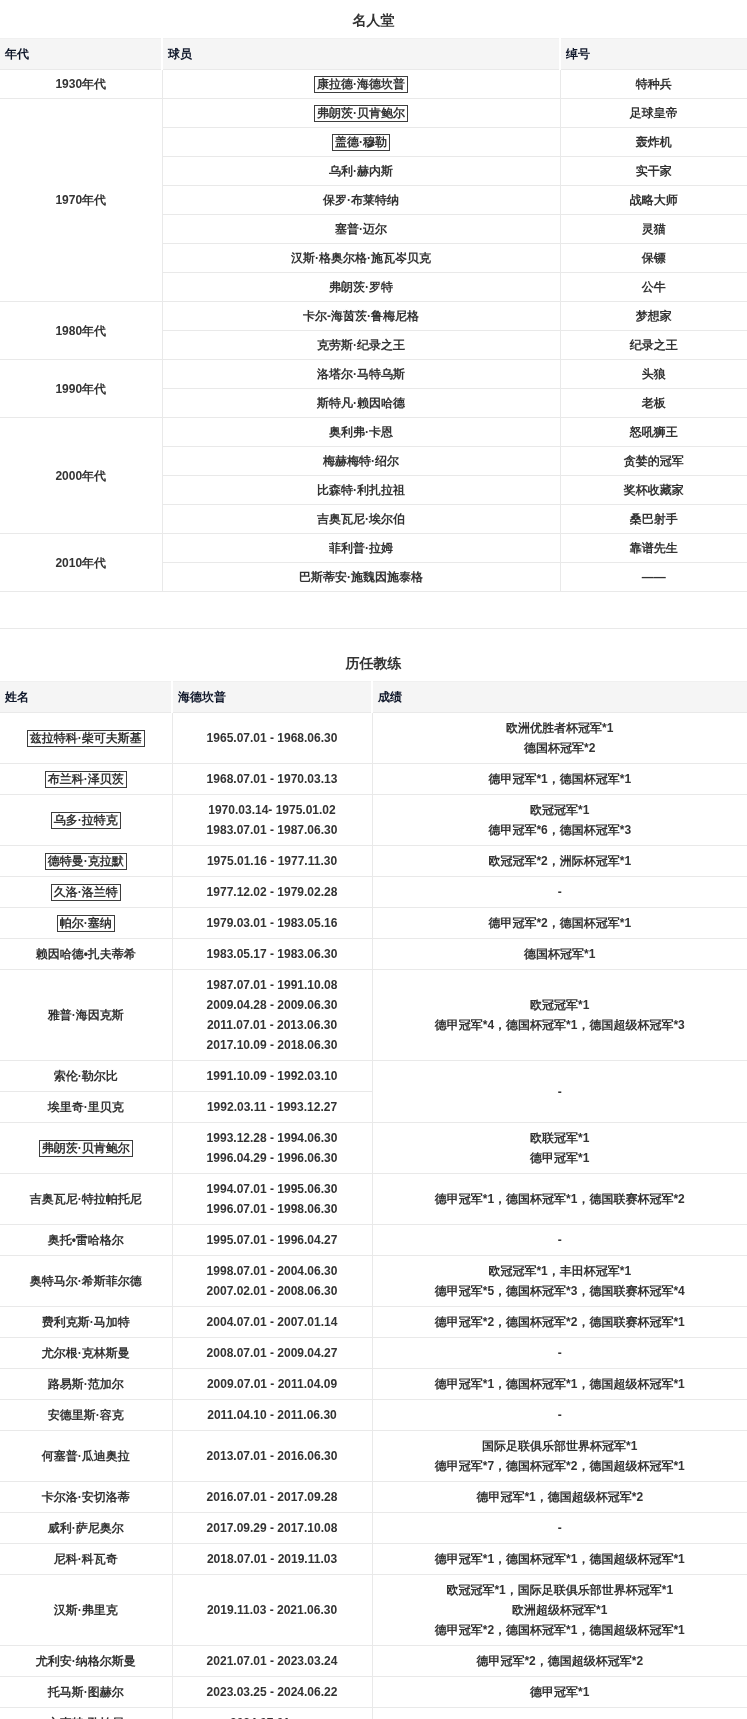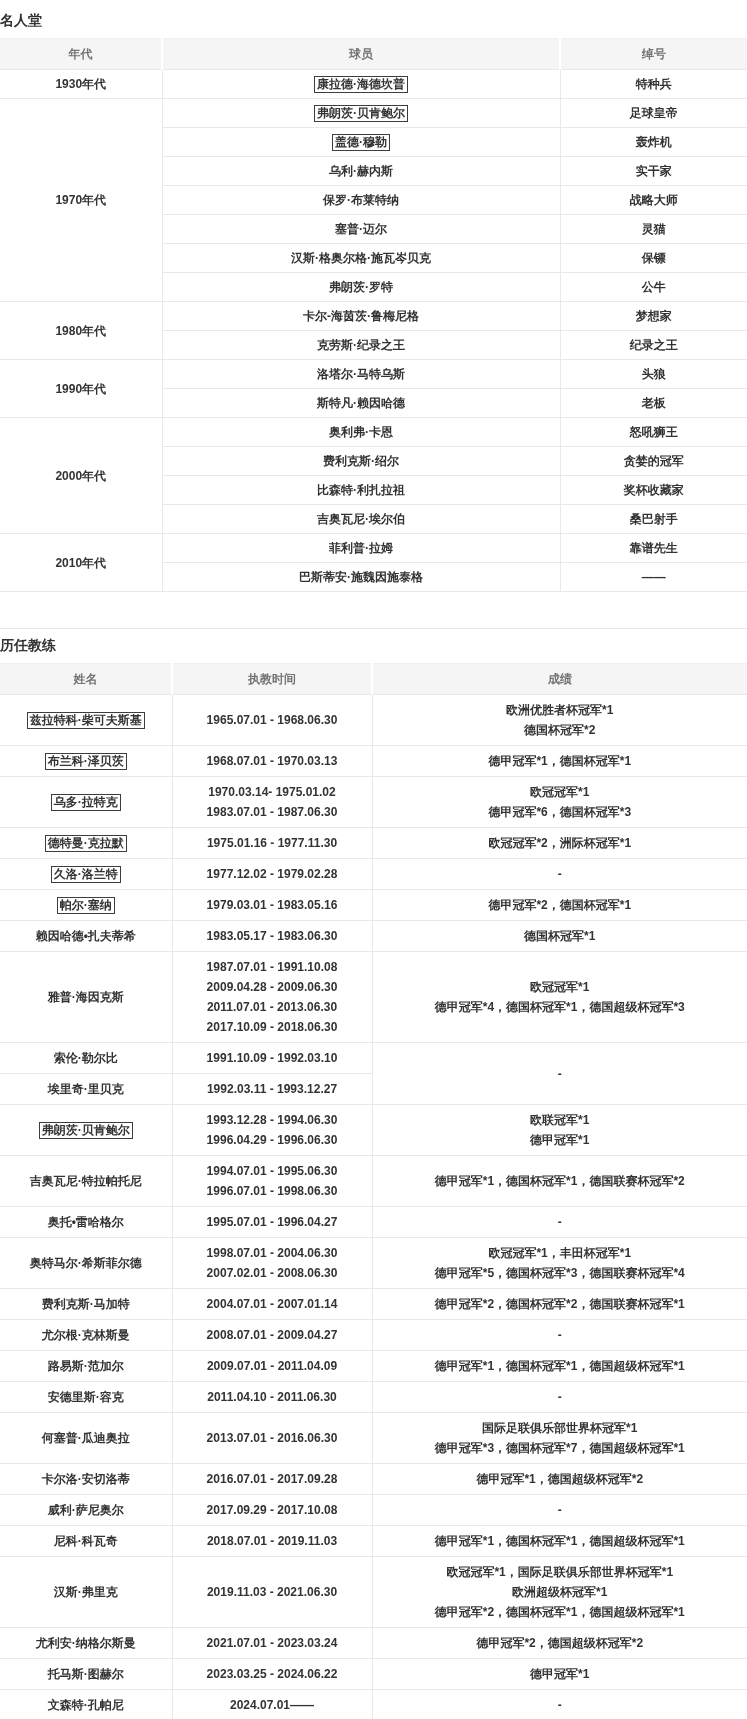--- a/index.html
+++ b/index.html
@@ -1,22 +1,22 @@
 <!DOCTYPE html>
 <html><head>
 <meta charset="utf-8">
 <style>
   html,body{margin:0;padding:0;background:#ffffff;}
   body{width:747px;font-family:"Liberation Sans","DejaVu Sans",sans-serif;color:#333;padding-top:6px;}
-  .caption{font-size:14px;font-weight:bold;color:#333;line-height:20px;margin:4px 0 8px 0;}
-  .caption2{margin-top:6px;}
+  .caption{font-size:14px;font-weight:bold;color:#333;text-align:center;line-height:20px;margin:4px 0 8px 0;}
+  .caption2{margin-top:24px;}
   table{border-collapse:collapse;table-layout:fixed;width:747px;font-size:12px;font-weight:bold;color:#333;}
   col{}
-  th{background:#f5f5f5;font-size:12px;font-weight:bold;color:#737373;padding:7px 5px;line-height:16px;
-     border-top:1px solid #f0f0f0;border-bottom:1px solid #e9e9e9;text-align:center;}
+  th{background:#f5f5f5;font-size:12px;font-weight:bold;color:#0f172a;padding:7px 5px;line-height:16px;
+     border-top:1px solid #f0f0f0;border-bottom:1px solid #e9e9e9;text-align:left;}
   th + th{border-left:2px solid #ffffff;}
   td{border-bottom:1px solid #e9e9e9;text-align:center;vertical-align:middle;background:#fff;}
   #hof td{padding:5px;line-height:18px;}
   #coaches td{padding:5px;line-height:20px;}
   td.col-a, td.col-b{border-right:1px solid #e9e9e9;}
   td.empty-cell{height:26px;border-right:none;}
   .lnk{display:inline-block;border:1px solid #3d3d3d;padding:0 2px;line-height:15px;text-align:center;}
   .ln{margin:0;padding:0;}
 </style>
 </head>
@@ -89,21 +89,21 @@
       <tr>
         <td class="col-b"><span>斯特凡·赖因哈德</span></td>
         <td class="col-c">老板</td>
       </tr>
       <tr>
         <td class="col-a" rowspan="4">2000年代</td>
         <td class="col-b"><span>奥利弗·卡恩</span></td>
         <td class="col-c">怒吼狮王</td>
       </tr>
       <tr>
-        <td class="col-b"><span>费利克斯·绍尔</span></td>
+        <td class="col-b"><span>梅赫梅特·绍尔</span></td>
         <td class="col-c">贪婪的冠军</td>
       </tr>
       <tr>
         <td class="col-b"><span>比森特·利扎拉祖</span></td>
         <td class="col-c">奖杯收藏家</td>
       </tr>
       <tr>
         <td class="col-b"><span>吉奥瓦尼·埃尔伯</span></td>
         <td class="col-c">桑巴射手</td>
       </tr>
@@ -126,21 +126,21 @@
 
 <table id="coaches">
   <colgroup>
     <col style="width:172px">
       <col style="width:200px">
       <col style="width:375px">
   </colgroup>
   <thead>
     <tr>
       <th>姓名</th>
-      <th>执教时间</th>
+      <th>海德坎普</th>
       <th>成绩</th>
     </tr>
   </thead>
   <tbody id="coaches-body">
       <tr>
         <td class="col-a"><span class="lnk">兹拉特科·柴可夫斯基</span></td>
         <td class="col-b">
           <div class="ln">1965.07.01 - 1968.06.30</div>
         </td>
         <td class="col-c">
@@ -309,21 +309,21 @@
           <div class="ln">-</div>
         </td>
       </tr>
       <tr>
         <td class="col-a"><span>何塞普·瓜迪奥拉</span></td>
         <td class="col-b">
           <div class="ln">2013.07.01 - 2016.06.30</div>
         </td>
         <td class="col-c">
           <div class="ln">国际足联俱乐部世界杯冠军*1</div>
-          <div class="ln">德甲冠军*3，德国杯冠军*7，德国超级杯冠军*1</div>
+          <div class="ln">德甲冠军*7，德国杯冠军*2，德国超级杯冠军*1</div>
         </td>
       </tr>
       <tr>
         <td class="col-a"><span>卡尔洛·安切洛蒂</span></td>
         <td class="col-b">
           <div class="ln">2016.07.01 - 2017.09.28</div>
         </td>
         <td class="col-c">
           <div class="ln">德甲冠军*1，德国超级杯冠军*2</div>
         </td>

